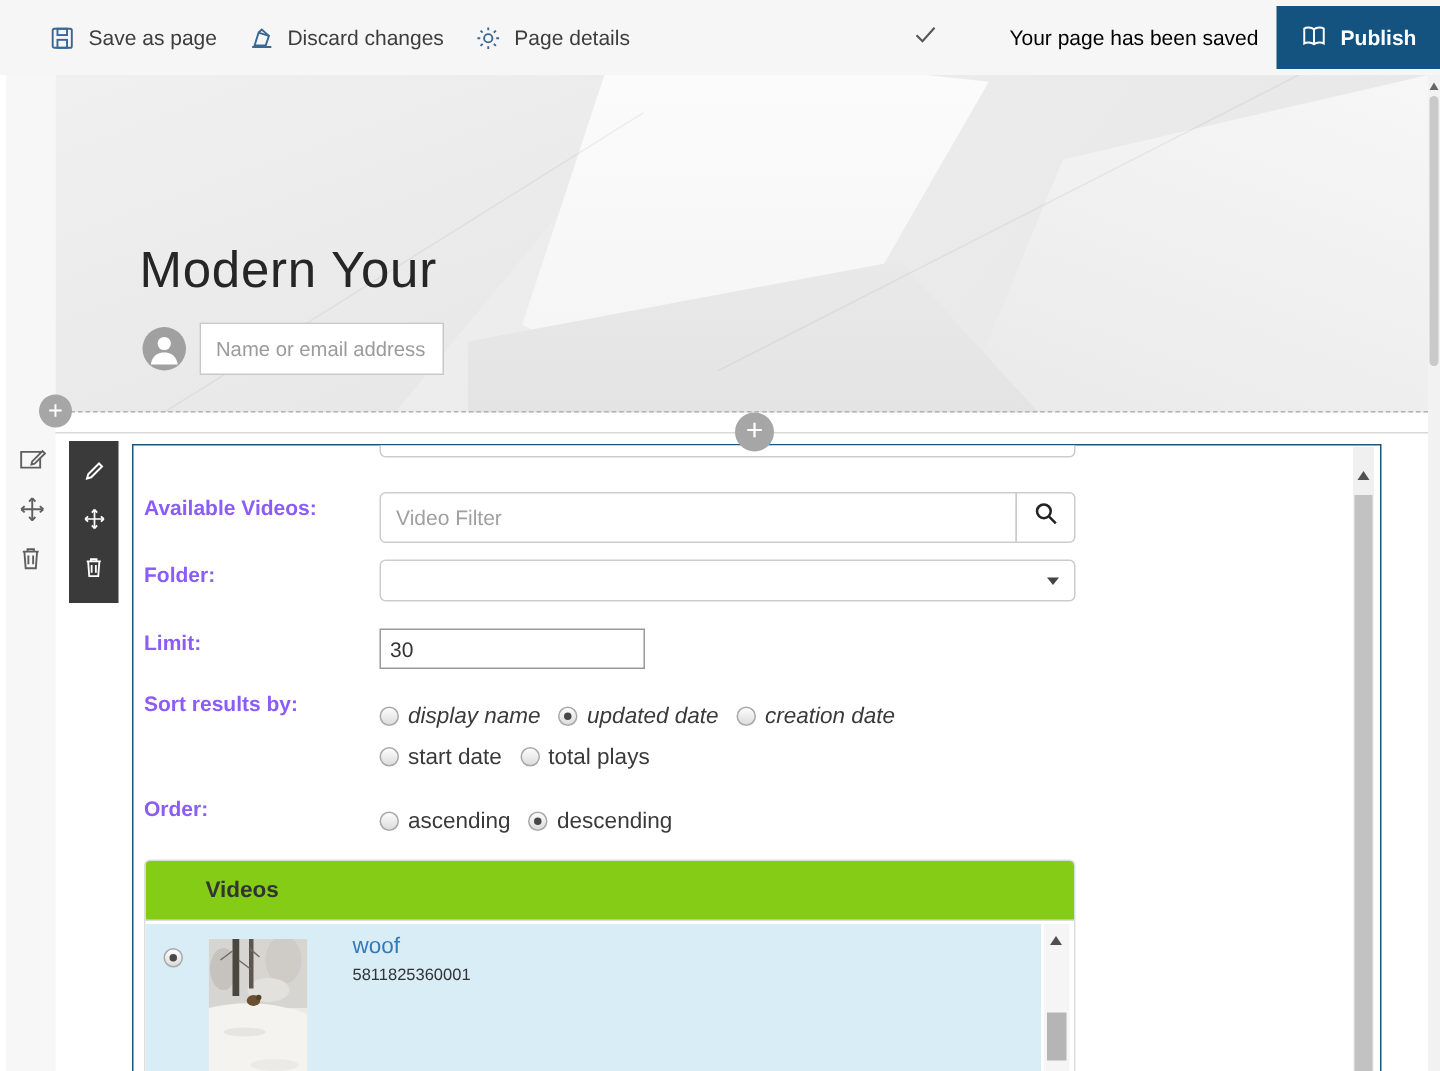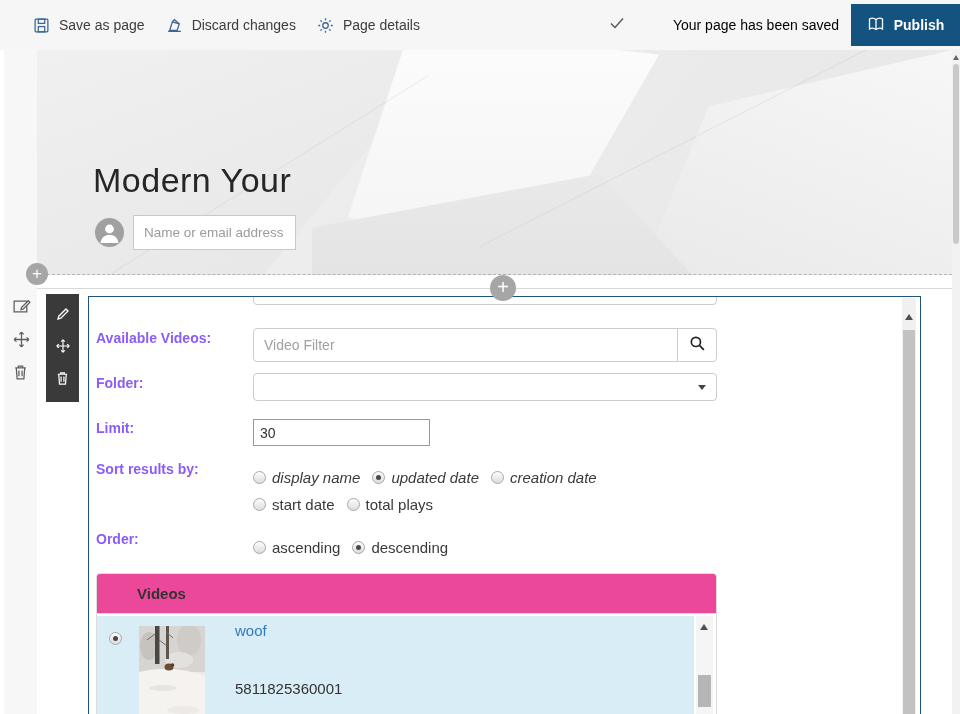--- a/index.html
+++ b/index.html
@@ -109,32 +109,32 @@
     background:#f0f0f0; }
   .sb-arrow-up { position:absolute; left:3px; top:14px; width:0; height:0;
     border-left:4px solid transparent; border-right:4px solid transparent;
     border-bottom:6px solid #505050; }
   .panel-sb .thumb { position:absolute; left:1px; top:32px; width:12px; height:396px;
     background:#c2c2c2; }
 
   
   .videos-box { position:absolute; left:7px; top:276px; width:621px; height:160px;
     border:1px solid #ddd; border-radius:4px; background:#fff; overflow:hidden; }
-  .videos-head { height:40px; background:#ec4899; border-bottom:1px solid #ddd;
+  .videos-head { height:40px; background:#84cc16; border-bottom:1px solid #ddd;
     display:flex; align-items:center; padding-left:40px; font-size:15px;
     font-weight:bold; color:#333; }
   .videos-list { position:relative; height:119px; margin-top:2px; }
   .video-row { position:absolute; left:0; top:0; right:22px; bottom:0;
     background:#d9edf7; }
   .video-row .radio { position:absolute; left:12px; top:16px; }
   .thumb-wrap { position:absolute; left:42px; top:10px; width:66px; height:109px;
     overflow:hidden; cursor:pointer; }
   .video-title { position:absolute; left:138px; top:6px; font-size:15px;
     color:#337ab7; text-decoration:none; cursor:pointer; }
-  .video-id { position:absolute; left:138px; top:28px; font-size:15px; color:#333;margin-top:36px; }
+  .video-id { position:absolute; left:138px; top:28px; font-size:11px; color:#333; }
   .list-sb { position:absolute; right:3px; top:0; width:17px; height:119px;
     background:#f5f5f5; }
   .list-sb .sb-arrow-up { top:8px; left:4px; }
   .list-sb .thumb { position:absolute; left:2px; top:59px; width:13px; height:32px;
     background:#b5b5b5; }
 
   
   .page-sb { position:absolute; right:0; top:50px; width:8px; height:664px;
     background:#f2f2f2; z-index:50; }
   .page-sb .arrow { position:absolute; left:1px; top:5px; width:0; height:0;

